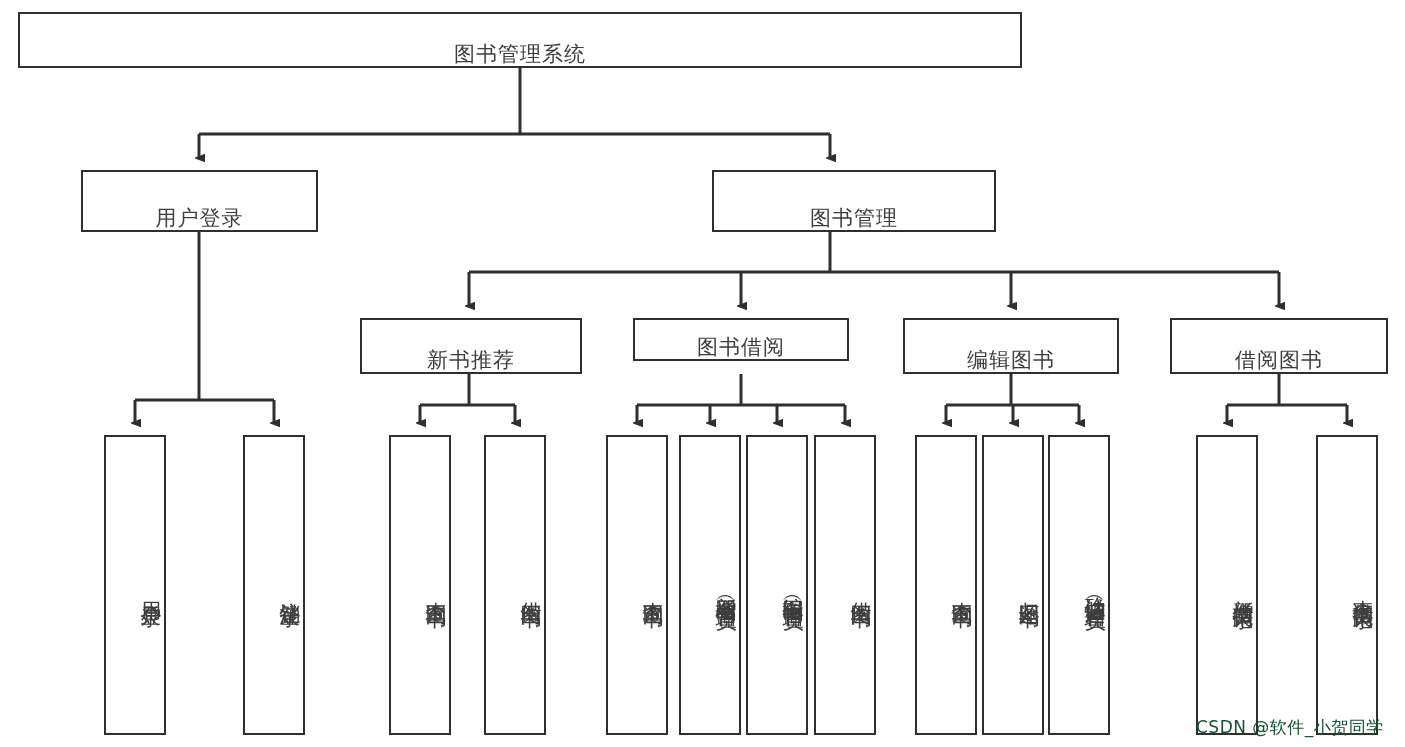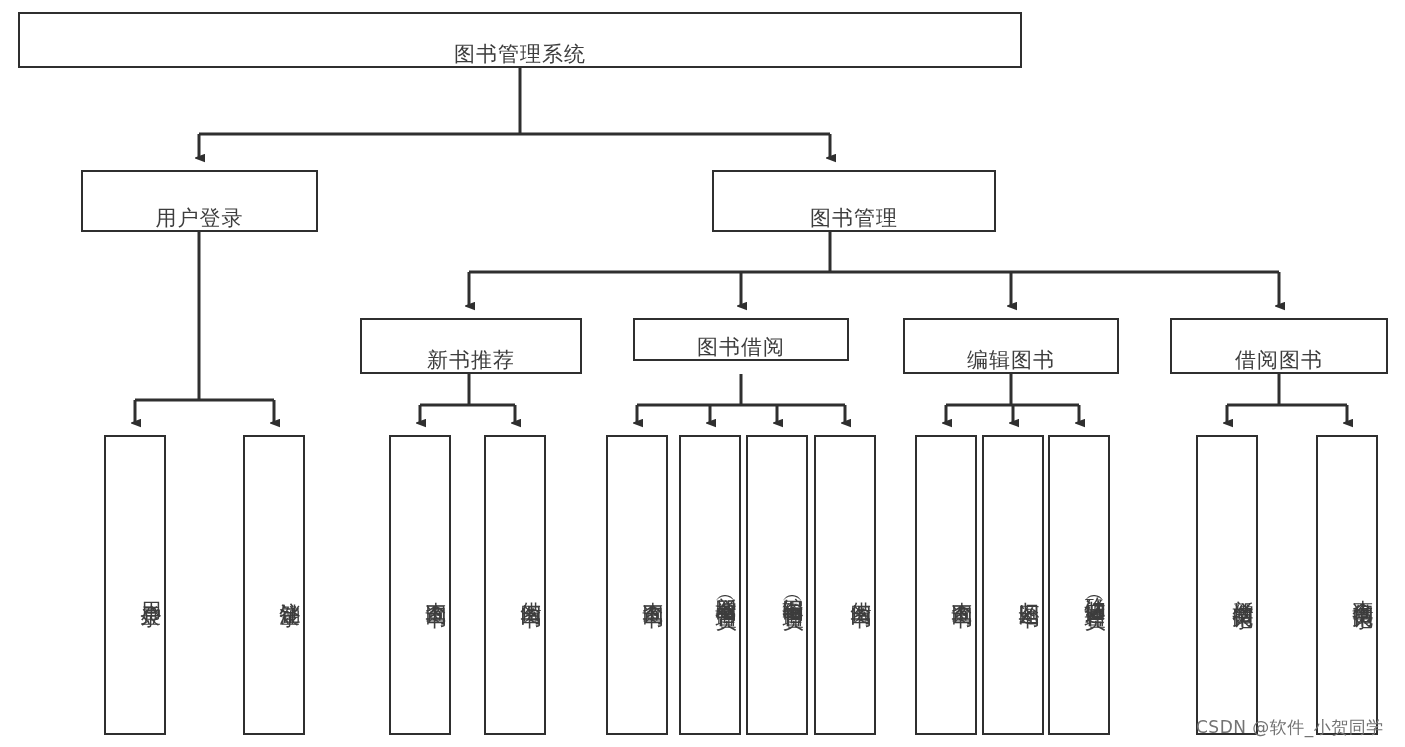--- a/index.html
+++ b/index.html
@@ -53,21 +53,21 @@
   .node .lbl {
     display: block;
     white-space: pre;
   }
   .node.vert .lbl {
     writing-mode: vertical-rl;
     text-orientation: upright;
   }
   .watermark {
     position: absolute;
-    color: #737373;
+    color: #14532d;
     font-size: 17px;
     letter-spacing: 0.5px;
     white-space: nowrap;
     user-select: none;
   }
 </style>
 </head>
 <body>
 
 <div id="canvas">

